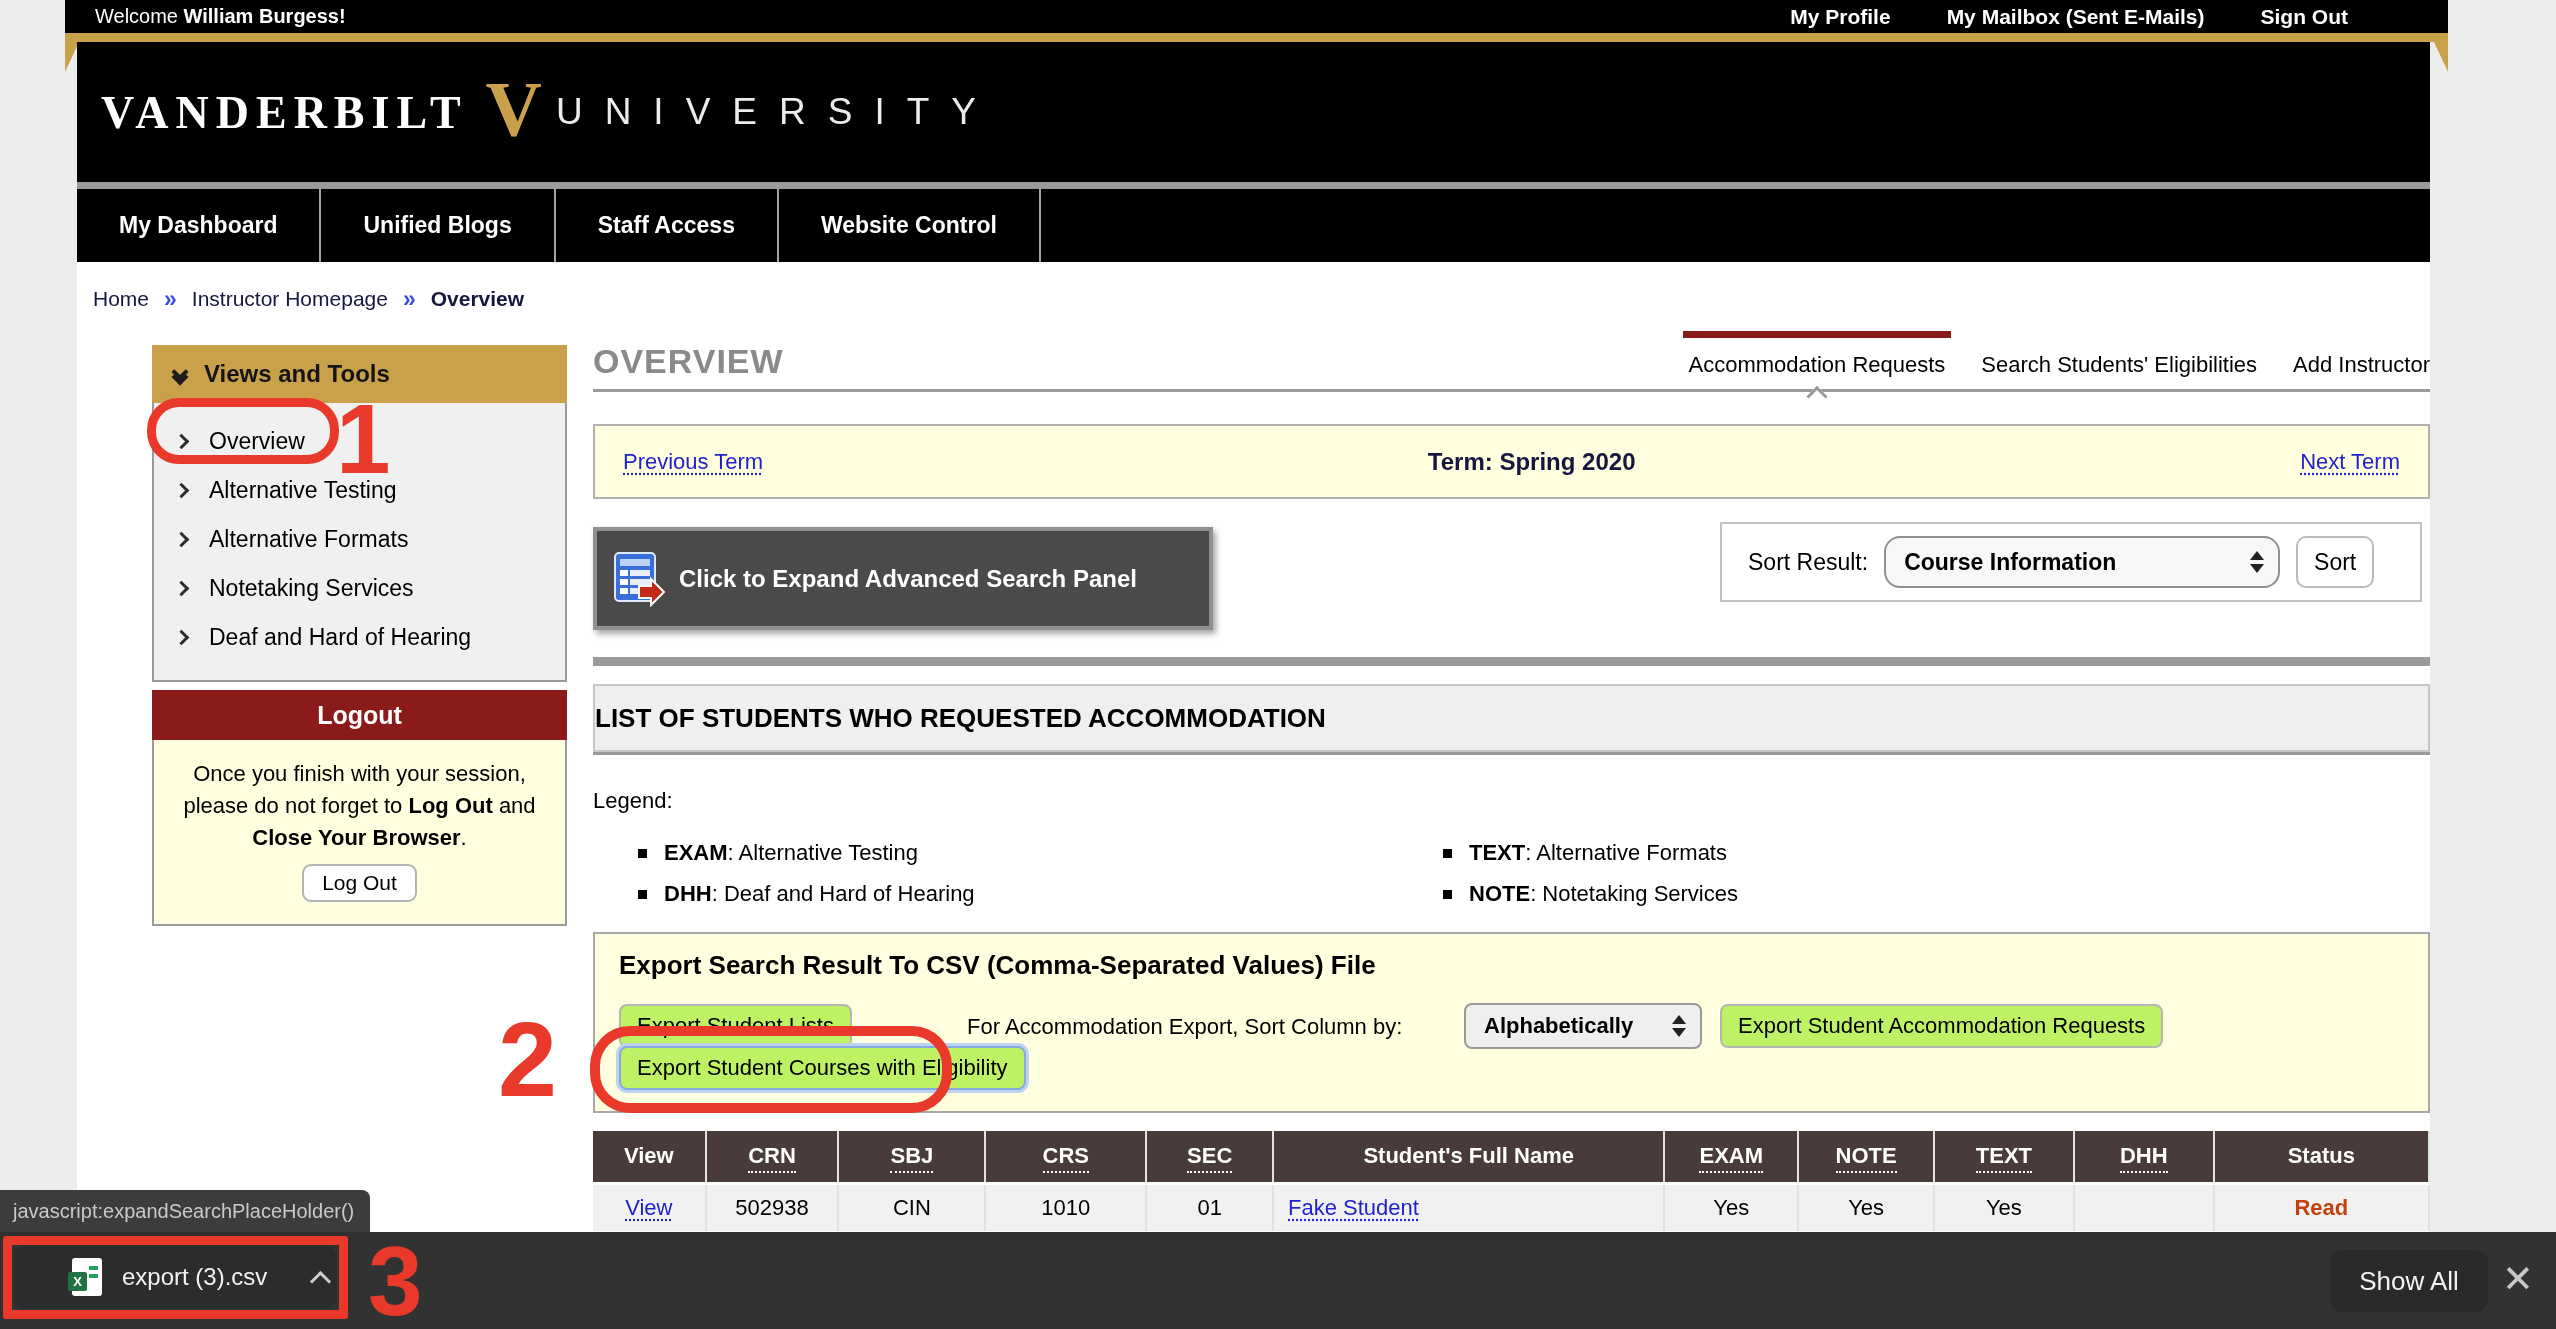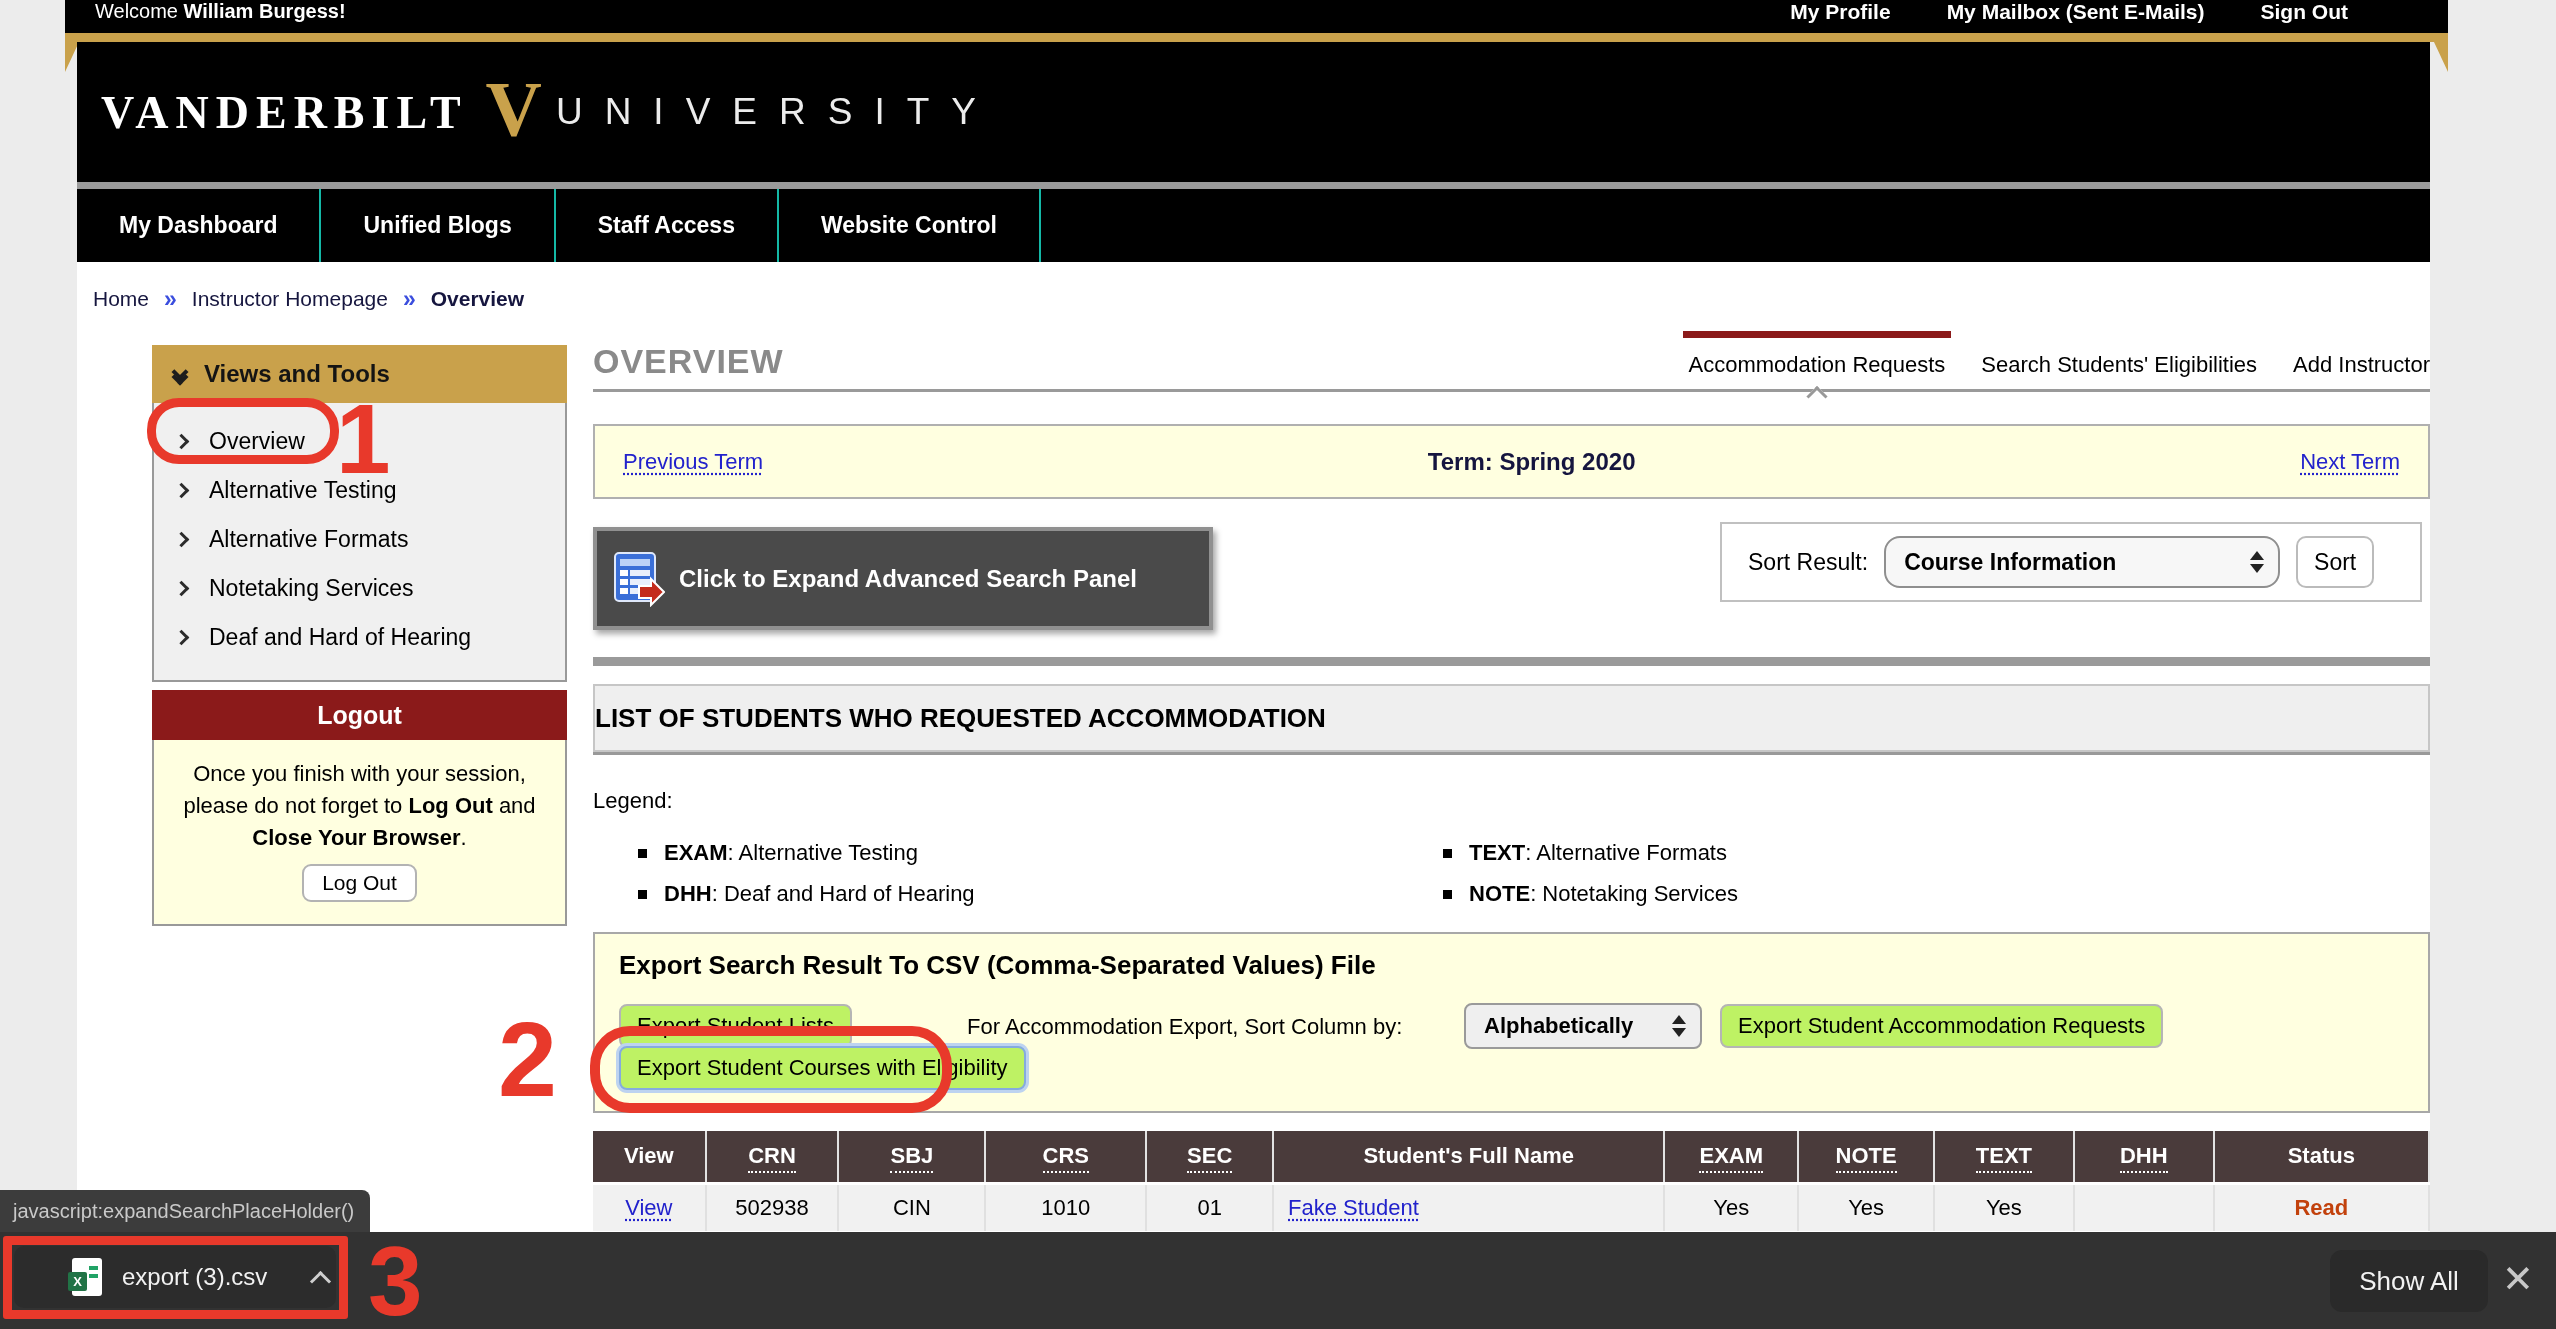--- a/index.html
+++ b/index.html
@@ -2,21 +2,21 @@
 <html><head>
 <meta charset="utf-8">
 <style>
   * { margin:0; padding:0; box-sizing:border-box; }
   html,body { width:2556px; height:1329px; overflow:hidden; background:#ECECEC;
               font-family:"Liberation Sans", sans-serif; }
   .abs { position:absolute; }
 
   
   .welcome-bar { left:65px; top:0; width:2383px; height:33px; background:#000;
-    color:#fff; display:flex; align-items:flex-start; font-size:20px; padding:0 100px 0 30px; }
+    color:#fff; display:flex; align-items:center; font-size:20px; padding:0 100px 0 30px; }
   .welcome-bar .name { font-weight:bold; }
   .topbar-links { margin-left:auto; display:flex; gap:56px; font-weight:bold; font-size:21px; }
   .topbar-links span { cursor:pointer; }
 
   .gold-strip { left:65px; top:33px; width:2383px; height:9px; background:#C9A14B; }
   .corner-l { left:65px; top:42px; width:0; height:0;
     border-top:30px solid #C9A14B; border-right:14px solid transparent; }
   .corner-r { left:2434px; top:42px; width:0; height:0;
     border-top:30px solid #C9A14B; border-left:14px solid transparent; }
 
@@ -29,21 +29,21 @@
     color:#C9A14B; font-weight:bold; margin:0 14px 6px 18px; }
   .logo-right { font-size:37px; letter-spacing:22px; color:#ECECEC; font-weight:400; }
 
   
   .page-white { left:77px; top:182px; width:2353px; height:1050px; background:#fff; }
 
   
   .nav-strip { left:77px; top:182px; width:2353px; height:7px; background:#9A9A9A; }
   .nav-bar { left:77px; top:189px; width:2353px; height:73px; background:#000; display:flex; }
   .nav-item { color:#fff; font-weight:bold; font-size:23px; padding:0 42px;
-    display:flex; align-items:center; border-right:2px solid #14b8a6; cursor:pointer; }
+    display:flex; align-items:center; border-right:2px solid #a3a3a3; cursor:pointer; }
 
   
   .breadcrumb { left:93px; top:284px; height:30px; display:flex; align-items:center;
     gap:15px; font-size:21px; color:#16163F; }
   .breadcrumb .sep { color:#3B4EDE; font-weight:bold; font-size:23px; }
   .breadcrumb .current { font-weight:bold; }
 
   
   .sidebar { left:152px; top:345px; width:415px; }
   .sidebar-header { height:58px; background:#C9A14B; display:flex; align-items:center;

